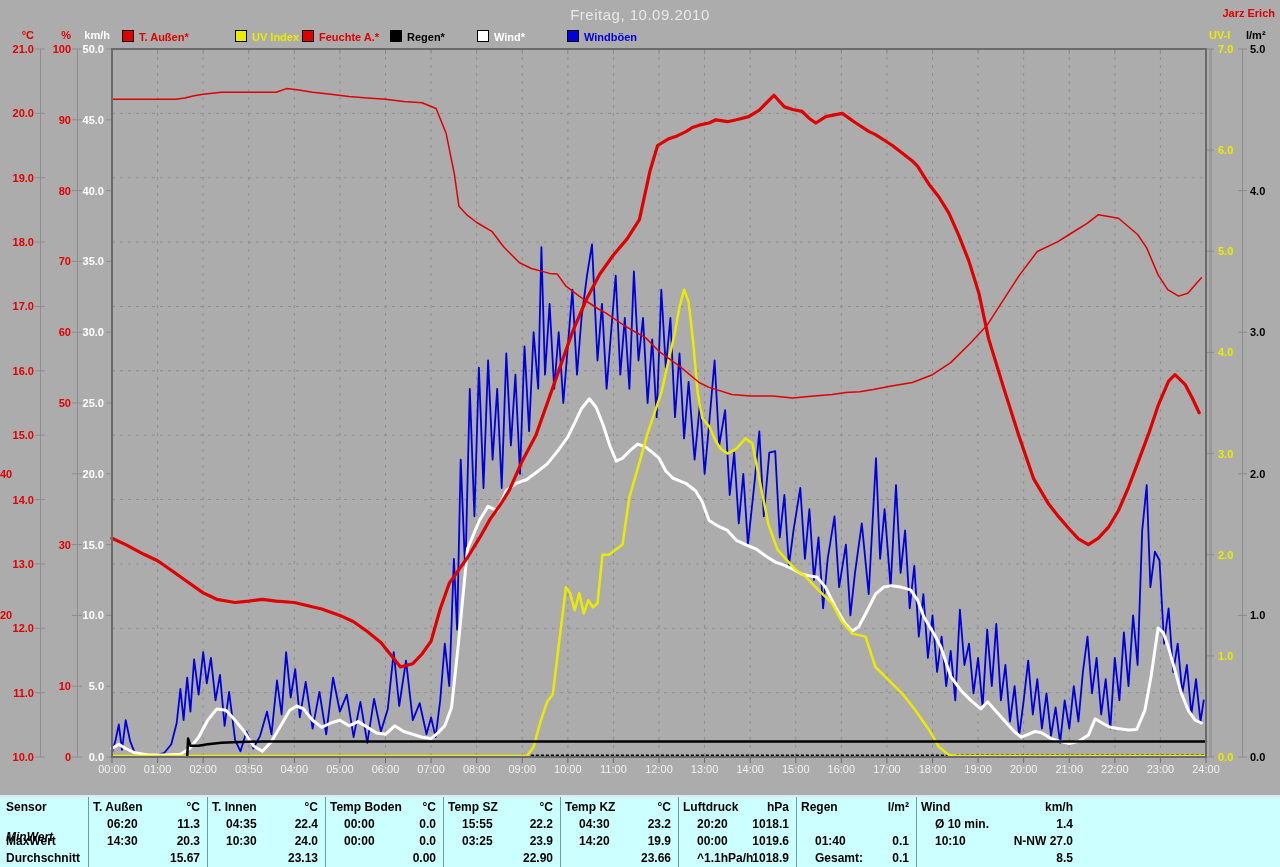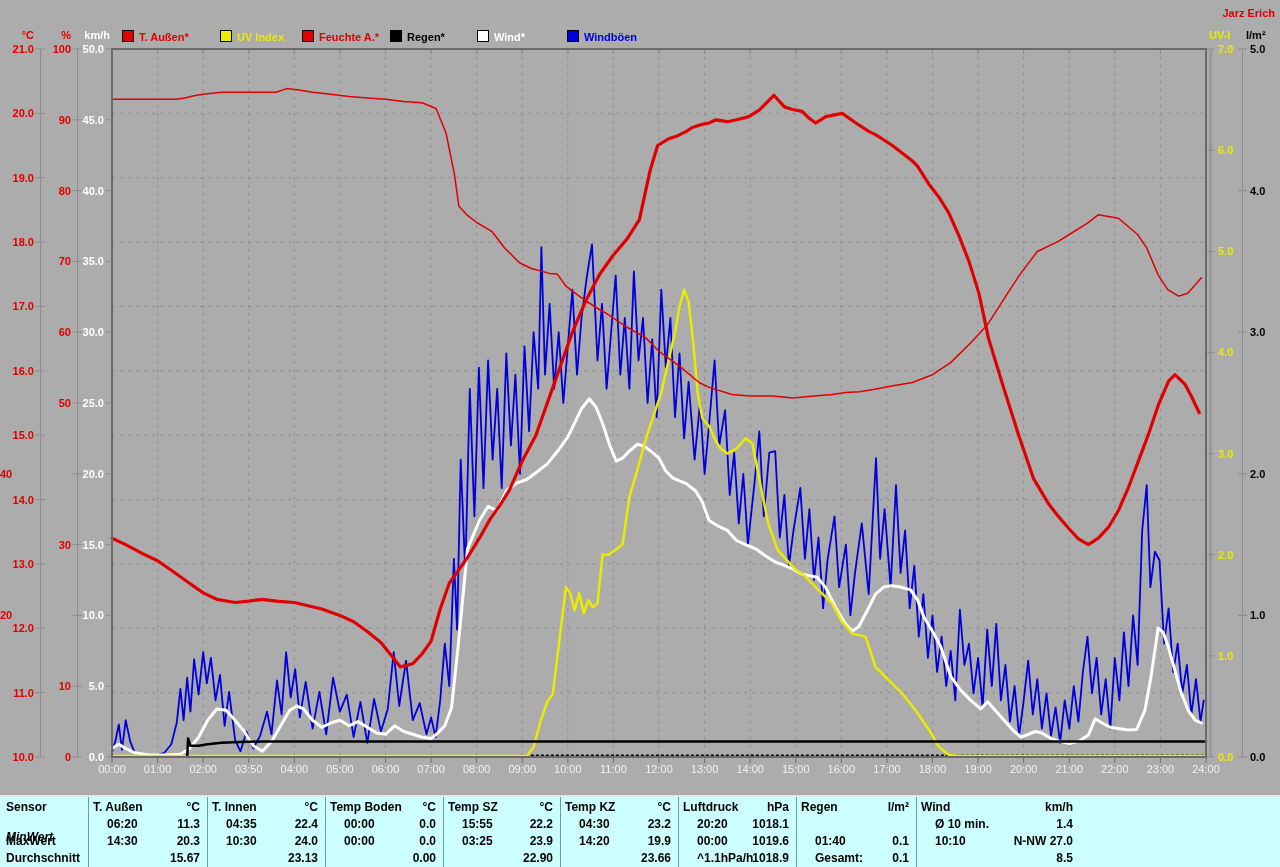--- a/index.html
+++ b/index.html
@@ -21,31 +21,32 @@
   .tline{position:absolute;left:0;right:0;height:16px;line-height:16px;white-space:nowrap;}
   .tl{position:absolute;left:18px;}
   .tl.hdr{left:4px;}
   .tr{position:absolute;right:8px;text-align:right;}
   svg{position:absolute;left:0;top:0;}
 </style>
 </head>
 <body>
 
 <div id="app">
+  <div id="page-title">Freitag, 10.09.2010</div>
   <div id="watermark">Jarz Erich</div>
 
   <div class="unit-hdr" style="left:0;width:34px;text-align:right;color:#e00000;">°C</div>
   <div class="unit-hdr" style="left:0;width:71px;text-align:right;color:#e00000;">%</div>
   <div class="unit-hdr" style="left:0;width:110px;text-align:right;color:#ffffff;">km/h</div>
   <div class="unit-hdr" style="left:1209px;color:#ebeb00;">UV-I</div>
   <div class="unit-hdr" style="left:1246px;color:#000000;">l/m²</div>
 
   <div id="legend">
       <div class="legend-item" style="left: 122px; color: rgb(224, 0, 0);"><span class="sw" style="background: rgb(224, 0, 0);"></span><span>T. Außen*</span></div>
-      <div class="legend-item" style="left: 212px; color: rgb(235, 235, 0); padding-left: 8px;"><span class="sw" style="background: rgb(235, 235, 0);"></span><span>UV Index</span></div>
+      <div class="legend-item" style="left: 227px; color: rgb(235, 235, 0); padding-left: 8px;"><span class="sw" style="background: rgb(235, 235, 0);"></span><span>UV Index</span></div>
       <div class="legend-item" style="left: 302px; color: rgb(224, 0, 0);"><span class="sw" style="background: rgb(224, 0, 0);"></span><span>Feuchte A.*</span></div>
       <div class="legend-item" style="left: 390px; color: rgb(0, 0, 0);"><span class="sw" style="background: rgb(0, 0, 0);"></span><span>Regen*</span></div>
       <div class="legend-item" style="left: 477px; color: rgb(255, 255, 255);"><span class="sw" style="background: rgb(255, 255, 255);"></span><span>Wind*</span></div>
       <div class="legend-item" style="left: 567px; color: rgb(0, 0, 221);"><span class="sw" style="background: rgb(0, 0, 221);"></span><span>Windböen</span></div>
     </div>
   <div id="labels">
       <div class="tick-label" style="left: 0px; width: 34px; text-align: right; color: rgb(224, 0, 0); top: 44px;">21.0</div>
       <div class="tick-label" style="left: 0px; width: 34px; text-align: right; color: rgb(224, 0, 0); top: 108.364px;">20.0</div>
       <div class="tick-label" style="left: 0px; width: 34px; text-align: right; color: rgb(224, 0, 0); top: 172.727px;">19.0</div>
       <div class="tick-label" style="left: 0px; width: 34px; text-align: right; color: rgb(224, 0, 0); top: 237.091px;">18.0</div>

